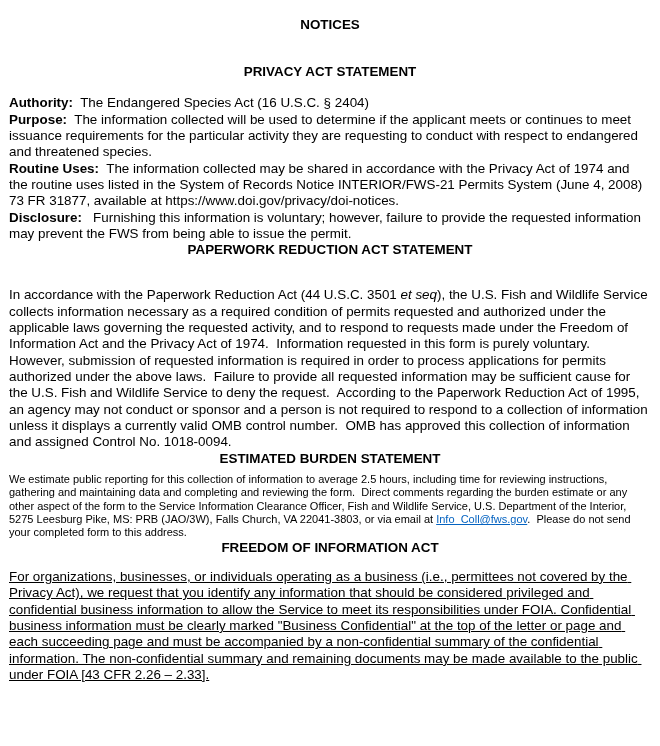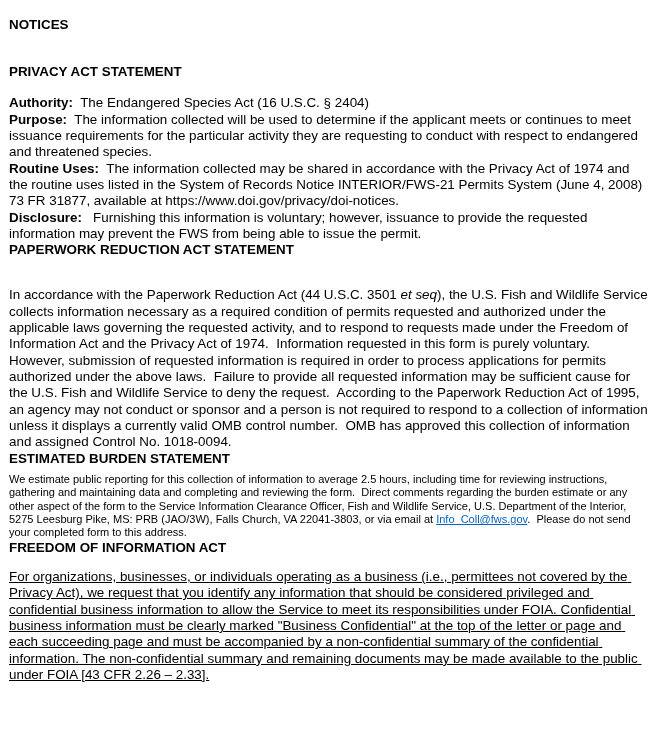--- a/index.html
+++ b/index.html
@@ -15,20 +15,21 @@
     background: #ffffff;
     color: #000000;
     font-family: "Liberation Sans", sans-serif;
     font-size: 13.4px;
     overflow: hidden;
   }
   .doc-title,
   .section-heading {
     font-size: 13.4px;
     font-weight: bold;
+    text-align: center;
     margin: 0;
     line-height: 1.2;
   }
   .doc-title        { margin-bottom: 31px; }
   .h-privacy        { margin-bottom: 15px; }
   .h-paperwork      { margin-bottom: 29px; }
   .h-burden         { margin-bottom: 6px; }
   .h-foia           { margin-bottom: 13px; }
   p.para {
     margin: 0;
@@ -65,21 +66,21 @@
   <h1 class="doc-title">NOTICES</h1>
 
   <h2 class="section-heading h-privacy">PRIVACY ACT STATEMENT</h2>
 
   <p class="para p-authority"><span class="bold-label">Authority:</span><span>  The Endangered Species Act (16 U.S.C. § 2404)</span></p>
 
   <p class="para p-purpose"><span class="bold-label">Purpose:</span><span>  The information collected will be used to determine if the applicant meets or continues to meet issuance requirements for the particular activity they are requesting to conduct with respect to endangered and threatened species.</span></p>
 
   <p class="para p-routine"><span class="bold-label">Routine Uses:</span><span>  The information collected may be shared in accordance with the Privacy Act of 1974 and the routine uses listed in the System of Records Notice INTERIOR/FWS-21 Permits System (June 4, 2008) 73 FR 31877, available at https://www.doi.gov/privacy/doi-notices.</span></p>
 
-  <p class="para p-disclosure"><span class="bold-label">Disclosure:</span><span>   Furnishing this information is voluntary; however, issuance to provide the requested information may prevent the FWS from being able to issue the permit.</span></p>
+  <p class="para p-disclosure"><span class="bold-label">Disclosure:</span><span>   Furnishing this information is voluntary; however, failure to provide the requested information may prevent the FWS from being able to issue the permit.</span></p>
 
   <h2 class="section-heading h-paperwork">PAPERWORK REDUCTION ACT STATEMENT</h2>
 
   <p class="para p-paperwork"><span>In accordance with the Paperwork Reduction Act (44 U.S.C. 3501 </span><span class="italic">et seq</span><span>), the U.S. Fish and Wildlife Service collects information necessary as a required condition of permits requested and authorized under the applicable laws governing the requested activity, and to respond to requests made under the Freedom of Information Act and the Privacy Act of 1974.  Information requested in this form is purely voluntary.  However, submission of requested information is required in order to process applications for permits authorized under the above laws.  Failure to provide all requested information may be sufficient cause for the U.S. Fish and Wildlife Service to deny the request.  According to the Paperwork Reduction Act of 1995, an agency may not conduct or sponsor and a person is not required to respond to a collection of information unless it displays a currently valid OMB control number.  OMB has approved this collection of information and assigned Control No. 1018-0094.</span></p>
 
   <h2 class="section-heading h-burden">ESTIMATED BURDEN STATEMENT</h2>
 
   <p class="para p-burden"><span>We estimate public reporting for this collection of information to average 2.5 hours, including time for reviewing instructions, gathering and maintaining data and completing and reviewing the form.  Direct comments regarding the burden estimate or any other aspect of the form to the Service Information Clearance Officer, Fish and Wildlife Service, U.S. Department of the Interior, 5275 Leesburg Pike, MS: PRB (JAO/3W), Falls Church, VA 22041-3803, or via email at </span><a class="email-link" style="color: rgb(5, 99, 193);">Info_Coll@fws.gov</a><span>.  Please do not send your completed form to this address.</span></p>
 
   <h2 class="section-heading h-foia">FREEDOM OF INFORMATION ACT</h2>

